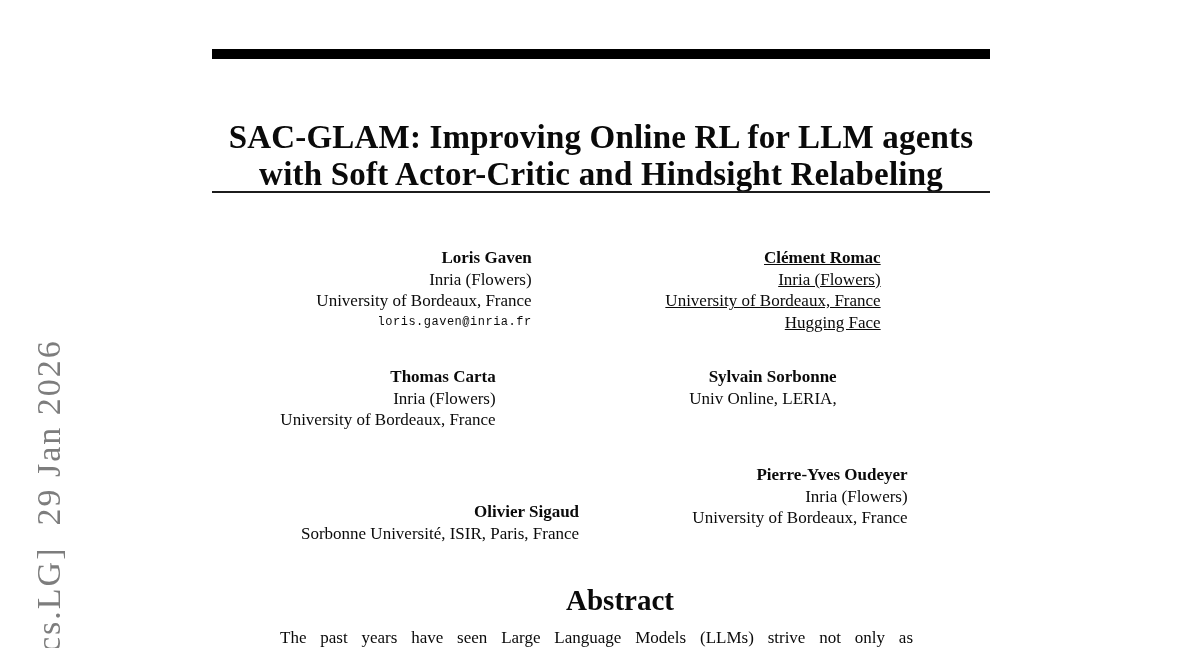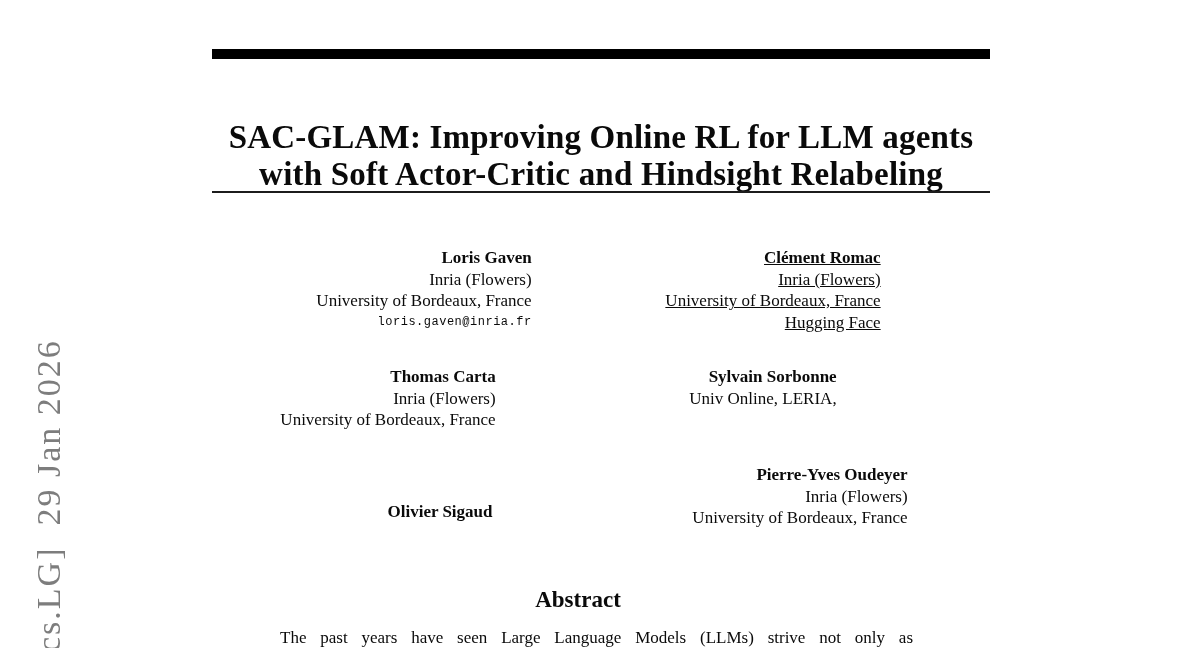--- a/index.html
+++ b/index.html
@@ -55,23 +55,23 @@
   }
 
   #author-1 { left: 424px; top: 247px; }
   #author-2 { left: 773px; top: 247px; text-decoration: underline; }
   #author-3 { left: 388px; top: 366px; }
   #author-4 { left: 763px; top: 366px; }
   #author-5 { left: 440px; top: 464px; margin-top: 37px; }
   #author-6 { left: 800px; top: 464px; }
 
   .abstract-heading {
-    left: 578px; top: 586px;
+    left: 620px; top: 586px;
     transform: translateX(-50%);
-    font-size: 23px;
+    font-size: 29px;
     font-weight: bold;
     line-height: 28px;
     white-space: nowrap;
   }
   .abstract-text {
     left: 280px; top: 628px;
     width: 633px;
     font-size: 17px;
     line-height: 20px;
     text-align: justify;
@@ -122,20 +122,21 @@
   <div class="author-affil">University of Bordeaux, France</div>
 </div>
 
 <div class="author" id="author-4">
   <div class="author-name">Sylvain Sorbonne</div>
   <div class="author-affil">Univ Online, LERIA,</div>
 </div>
 
 <div class="author" id="author-5">
   <div class="author-name">Olivier Sigaud</div>
+  <div class="author-affil">Sorbonne Université, ISIR, Paris, France</div>
 </div>
 
 <div class="author" id="author-6">
   <div class="author-name">Pierre-Yves Oudeyer</div>
   <div class="author-affil">Inria (Flowers)</div>
   <div class="author-affil">University of Bordeaux, France</div>
 </div>
 
 <div class="abs abstract-heading">Abstract</div>
 

